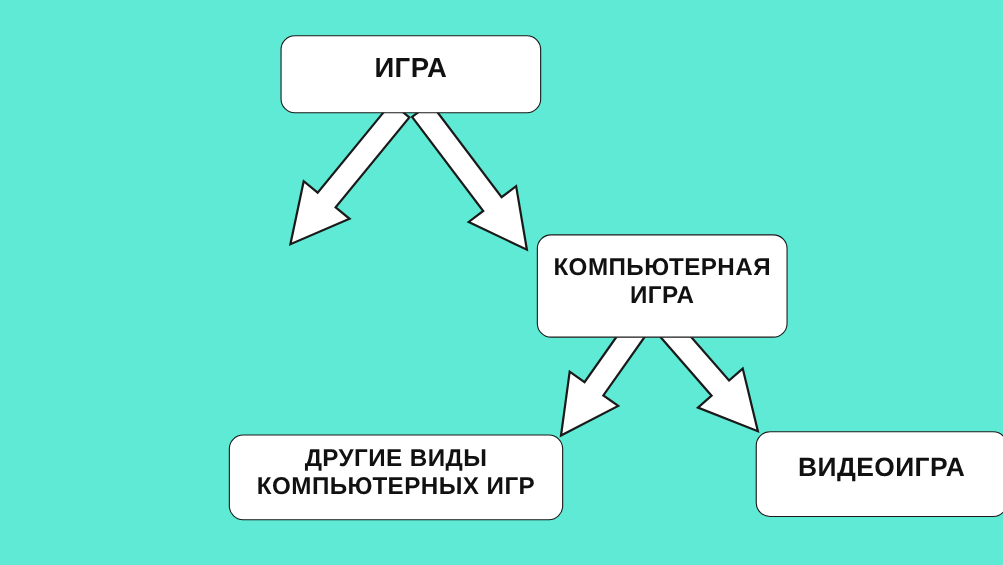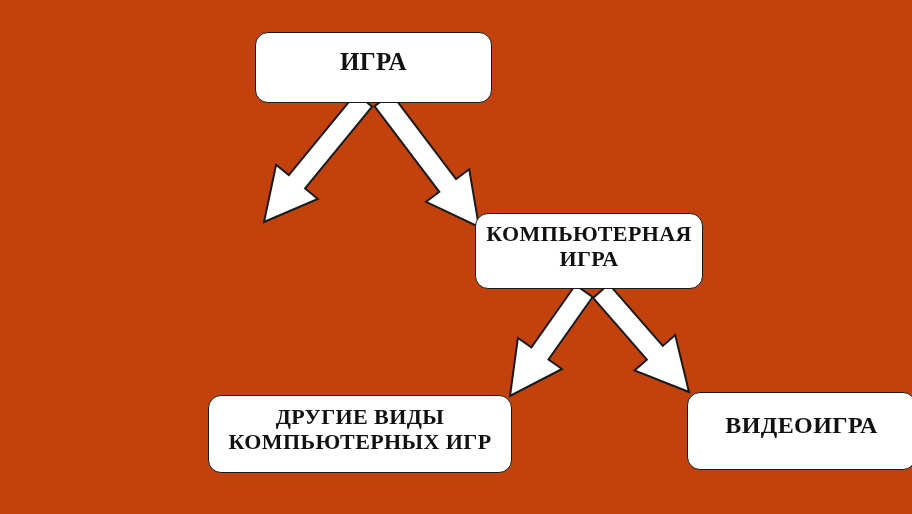--- a/index.html
+++ b/index.html
@@ -5,23 +5,23 @@
 <style>
   html, body {
     margin: 0;
     padding: 0;
     background: #ffffff;
   }
   #canvas {
     position: relative;
     width: 912px;
     height: 514px;
-    background: #c2410c;
+    background: #5eead4;
     overflow: hidden;
-    font-family: Liberation Serif, serif;
+    font-family: Liberation Sans, sans-serif;
   }
   #arrow-layer {
     position: absolute;
     left: 0;
     top: 0;
     width: 912px;
     height: 514px;
   }
   .node {
     position: absolute;
@@ -53,21 +53,21 @@
       <polygon points="593.1,297.9 646.9,359.7 634.5,370.5 689,392 675.2,335.1 662.8,345.9 608.9,284.1" fill="#ffffff" stroke="none"></polygon>
       <polygon points="355.9,93.3 288.8,175.1 276.1,164.7 264,222 317.8,198.9 305.1,188.4 372.1,106.7" fill="none" stroke="#1a1a1a" stroke-width="2" stroke-linejoin="miter"></polygon>
       <polygon points="374.6,106.3 439.3,191.8 426.1,201.8 479,227 469.2,169.2 456,179.2 391.4,93.7" fill="none" stroke="#1a1a1a" stroke-width="2" stroke-linejoin="miter"></polygon>
       <polygon points="575.4,285 531.4,347.4 517.9,337.9 510,396 562,369 548.5,359.5 592.6,297" fill="none" stroke="#1a1a1a" stroke-width="2" stroke-linejoin="miter"></polygon>
       <polygon points="593.1,297.9 646.9,359.7 634.5,370.5 689,392 675.2,335.1 662.8,345.9 608.9,284.1" fill="none" stroke="#1a1a1a" stroke-width="2" stroke-linejoin="miter"></polygon>
     </svg>
 
   <div class="node" style="left: 255px; top: 32px; width: 237px; height: 71px;">
     <span class="node-label" style="font-size: 25px;">ИГРА</span>
   </div>
-  <div class="node" style="left: 475px; top: 213px; width: 228px; height: 76px;">
+  <div class="node" style="left: 488px; top: 213px; width: 228px; height: 94px;">
     <span class="node-label" style="font-size: 22px;">КОМПЬЮТЕРНАЯ ИГРА</span>
   </div>
   <div class="node" style="left: 208px; top: 395px; width: 304px; height: 78px;">
     <span class="node-label" style="font-size: 22px;">ДРУГИЕ ВИДЫ КОМПЬЮТЕРНЫХ ИГР</span>
   </div>
   <div class="node" style="left: 687px; top: 392px; width: 229px; height: 78px;">
     <span class="node-label" style="font-size: 24px;">ВИДЕОИГРА</span>
   </div>
 </div>
 

